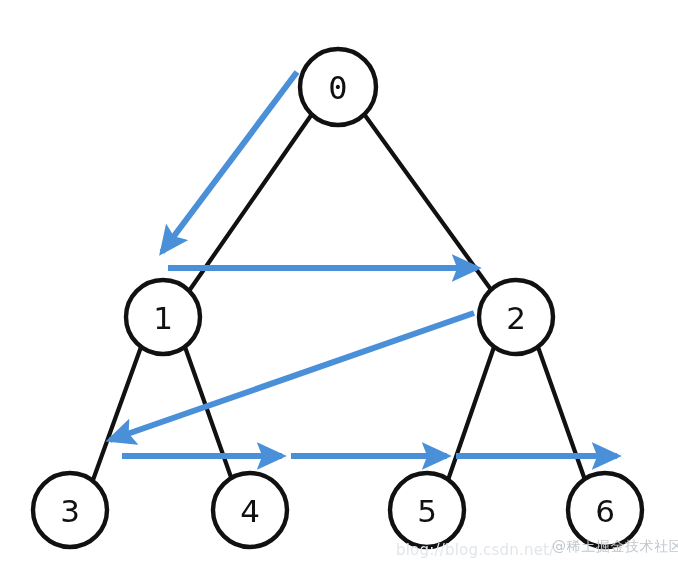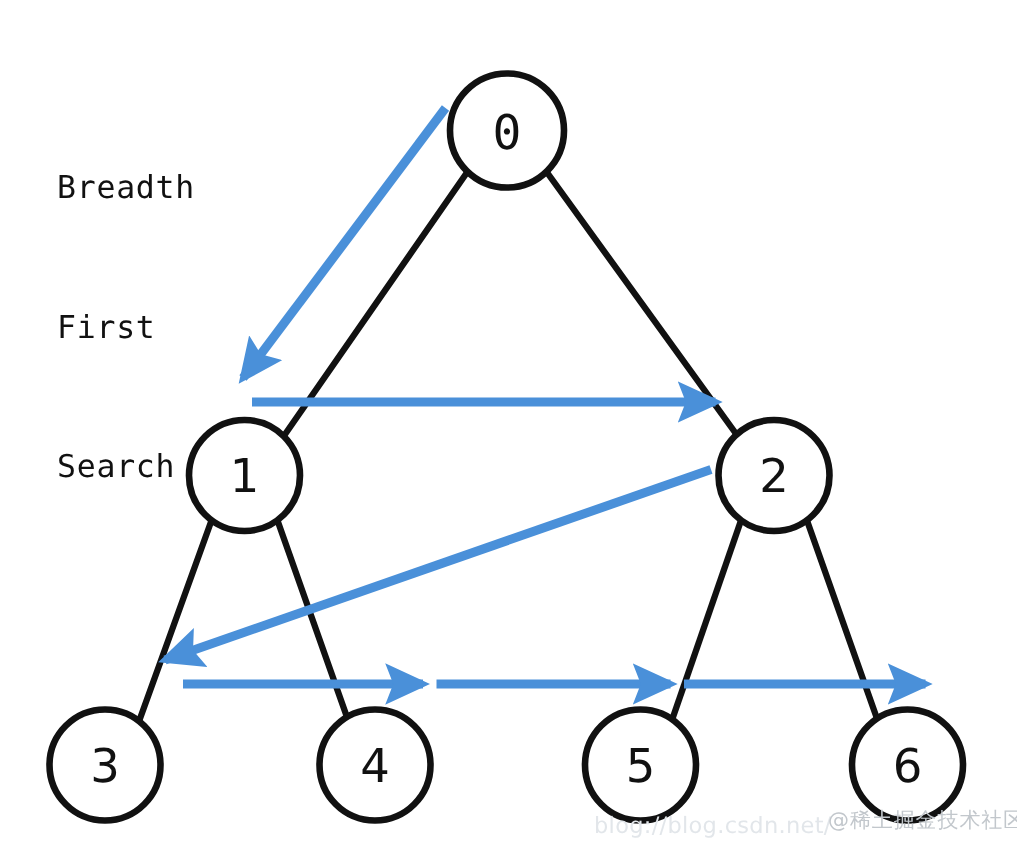--- a/index.html
+++ b/index.html
@@ -128,22 +128,17 @@
         <circle class="node-circle" fill="#ffffff" stroke="#111111" stroke-width="4.4" cx="427" cy="510" r="37"></circle>
         <text class="node-label" text-anchor="middle" dominant-baseline="central" x="427" y="511">5</text>
       </g>
       <g class="node">
         <circle class="node-circle" fill="#ffffff" stroke="#111111" stroke-width="4.4" cx="605" cy="510" r="37"></circle>
         <text class="node-label" text-anchor="middle" dominant-baseline="central" x="605" y="511">6</text>
       </g>
     </g>
   </svg>
 
-  <div class="title-block">
-    <span class="title-line">Breadth</span>
-    <span class="title-line">First</span>
-    <span class="title-line">Search</span>
-  </div>
 
   <div class="watermark-url">blog://blog.csdn.net/</div>
   <div class="watermark-brand">@稀土掘金技术社区</div>
 
 </div>
 
 </body></html>

